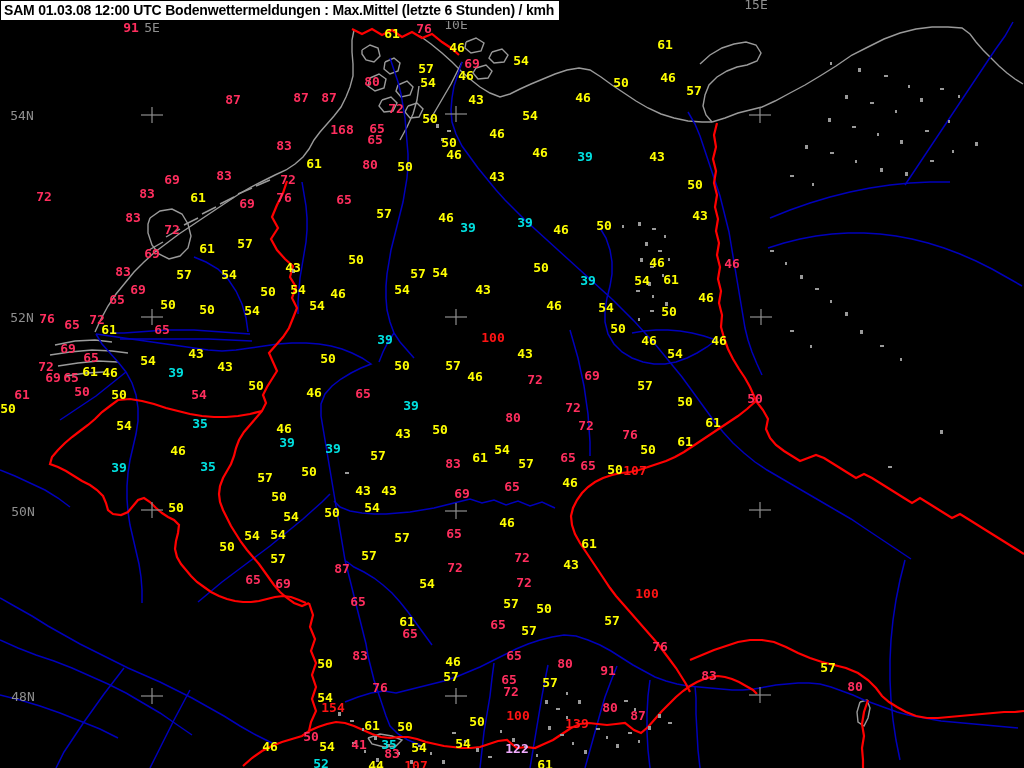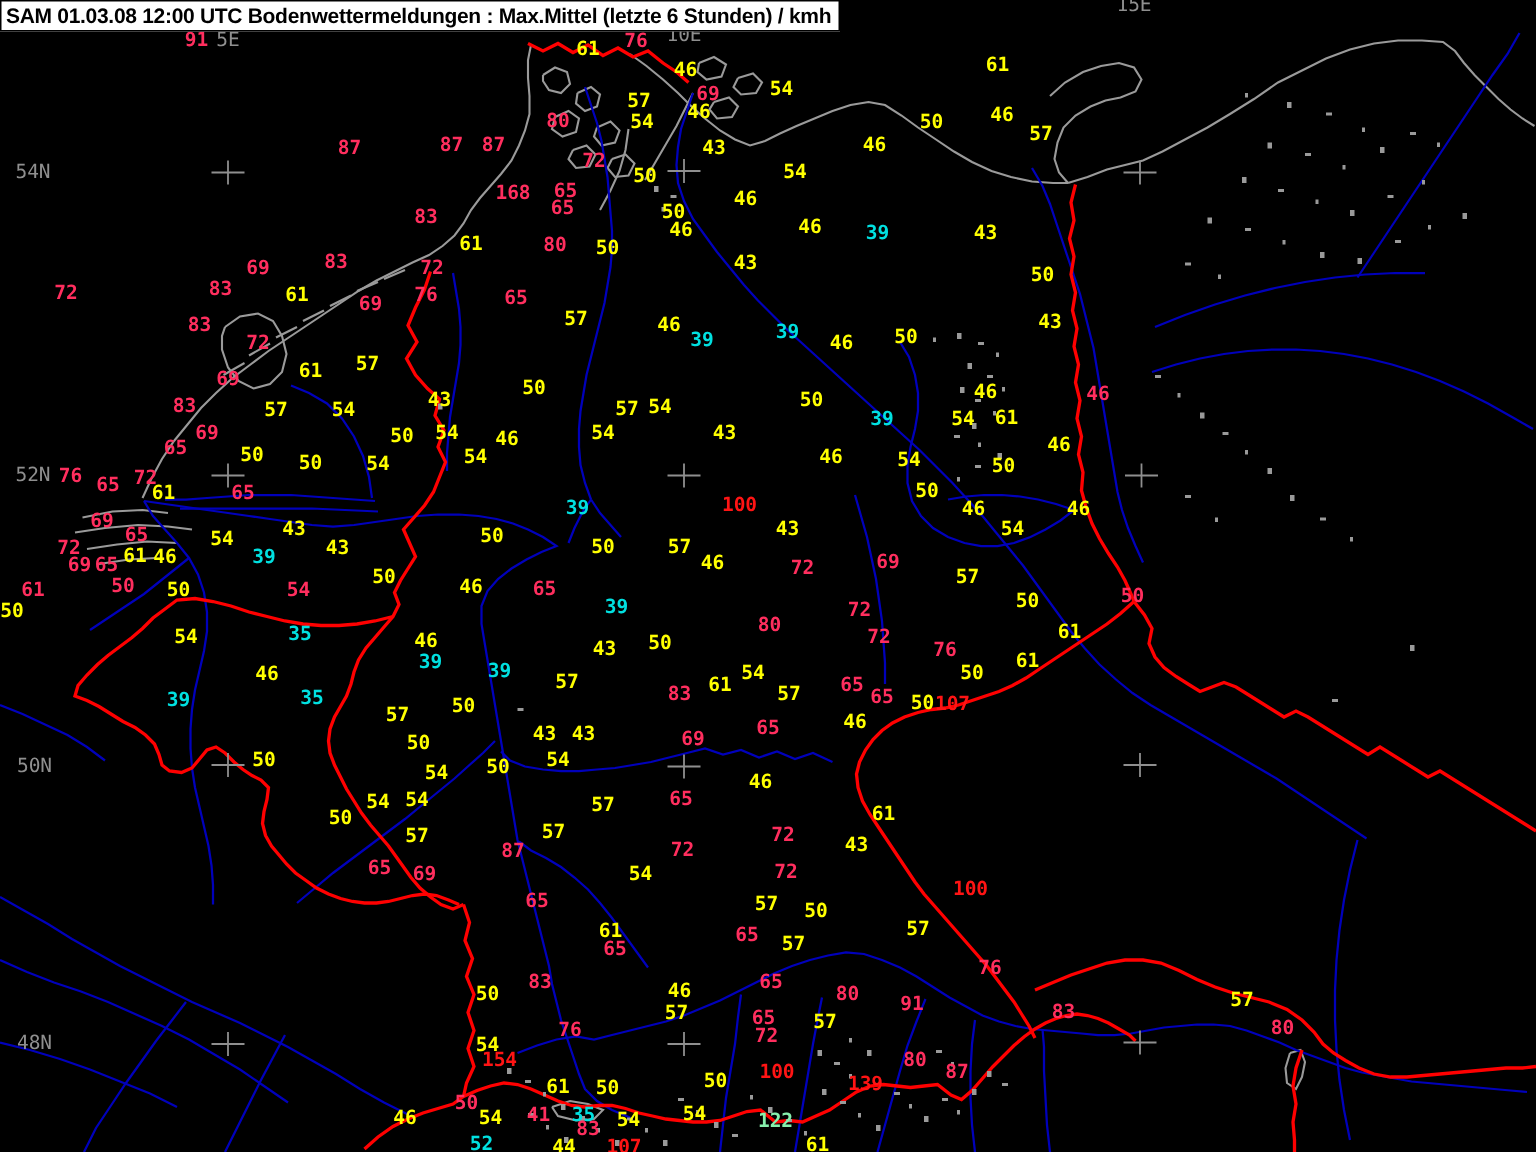--- a/index.html
+++ b/index.html
@@ -474,19 +474,19 @@
       <span class="station" style="left: 511px; top: 691px; color: rgb(255, 46, 94);">72</span>
       <span class="station" style="left: 565px; top: 663px; color: rgb(255, 46, 94);">80</span>
       <span class="station" style="left: 550px; top: 682px; color: rgb(255, 255, 0);">57</span>
       <span class="station" style="left: 608px; top: 670px; color: rgb(255, 46, 94);">91</span>
       <span class="station" style="left: 610px; top: 707px; color: rgb(255, 46, 94);">80</span>
       <span class="station" style="left: 638px; top: 715px; color: rgb(255, 46, 94);">87</span>
       <span class="station" style="left: 660px; top: 646px; color: rgb(255, 46, 94);">76</span>
       <span class="station" style="left: 709px; top: 675px; color: rgb(255, 46, 94);">83</span>
       <span class="station" style="left: 577px; top: 723px; color: rgb(255, 20, 20);">139</span>
       <span class="station" style="left: 518px; top: 715px; color: rgb(255, 20, 20);">100</span>
-      <span class="station" style="left: 517px; top: 748px; color: #86efac;">122</span>
+      <span class="station" style="left: 517px; top: 748px; color: #f0abfc;">122</span>
       <span class="station" style="left: 545px; top: 764px; color: rgb(255, 255, 0);">61</span>
       <span class="station" style="left: 828px; top: 667px; color: rgb(255, 255, 0);">57</span>
       <span class="station" style="left: 855px; top: 686px; color: rgb(255, 46, 94);">80</span>
     </div>
   <div class="title-bar"><span>SAM 01.03.08 12:00 UTC  Bodenwettermeldungen :  Max.Mittel (letzte 6 Stunden) / kmh</span></div>
 </div>
 
 </body></html>

